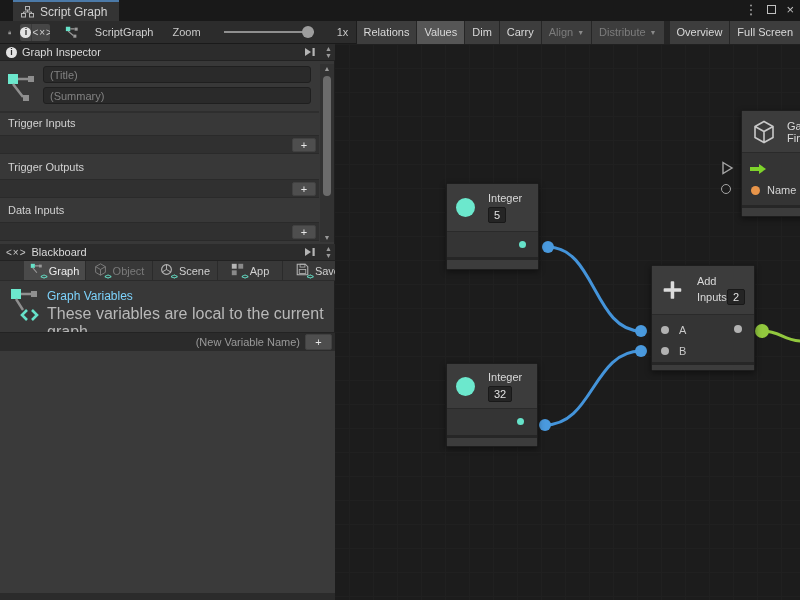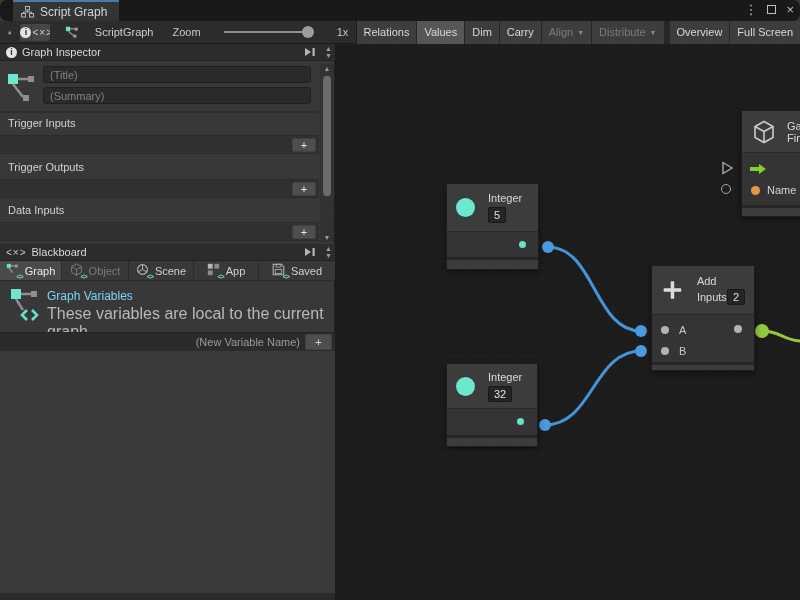--- a/index.html
+++ b/index.html
@@ -1,20 +1,20 @@
 <!DOCTYPE html>
 <html><head>
 <meta charset="utf-8">
 <style>
   * { margin:0; padding:0; box-sizing:border-box; }
   body { font-family:"Liberation Sans", sans-serif; background:#111; }
   .window { position:relative; width:800px; height:600px; overflow:hidden; background:#383838; font-size:11px; color:#d6d6d6; }
 
   
-  .tabbar { position:absolute; left:0; top:0; width:800px; height:21px; background:#191919;border-radius:7px; }
+  .tabbar { position:absolute; left:0; top:0; width:800px; height:21px; background:#191919; }
   .doc-tab { position:absolute; left:13px; top:0; height:21px; padding:0 12px 0 8px; background:#343434; border-top:2px solid #4c7aa8; display:flex; align-items:center; gap:6px; color:#d4d4d4; font-size:12px; }
   .win-controls { position:absolute; right:6px; top:2px; display:flex; gap:10px; align-items:center; color:#c0c0c0; font-size:13px; }
   .maxbox { width:9px; height:9px; border:1.5px solid #c0c0c0; display:inline-block; }
 
   
   .toolbar { position:absolute; left:0; top:21px; width:800px; height:23px; background:#2c2c2c; border-bottom:1px solid #1a1a1a; display:flex; align-items:center; }
   .lock { margin-left:8px; }
   .btn-group { display:flex; margin-left:9px; height:17px; border-radius:2px; overflow:hidden; }
   .tb-icon-btn { background:#464646; border:none; border-right:1px solid #393939; color:#d6d6d6; display:flex; align-items:center; justify-content:center; cursor:default; }
   .info-btn { width:26px; }
@@ -48,21 +48,21 @@
   .plus-btn { position:absolute; right:3px; top:2px; width:24px; height:14px; background:#4e4e4e; border:1px solid #414141; border-radius:2px; color:#e8e8e8; font-size:11px; line-height:11px; text-align:center; cursor:default; font-family:"Liberation Sans",sans-serif; }
 
   .vscroll { position:absolute; right:1px; top:20px; width:14px; height:178px; background:#323232; }
   .vscroll .up { position:absolute; top:1px; left:0; width:14px; text-align:center; font-size:7px; color:#9a9a9a; }
   .vscroll .down { position:absolute; bottom:1px; left:0; width:14px; text-align:center; font-size:7px; color:#9a9a9a; }
   .vscroll .thumb { position:absolute; left:3px; top:12px; width:8px; height:120px; background:#6b6b6b; border-radius:4px; }
 
   .blackboard { position:absolute; left:0; top:200px; width:335px; height:356px; }
   .bb-tabs { position:absolute; left:0; top:17px; width:335px; height:20px; background:#333; display:flex; border-bottom:1px solid #2b2b2b; }
   .bb-tab { flex:0 0 auto; display:flex; align-items:center; justify-content:center; gap:4px; background:#383838; border-right:1px solid #2b2b2b; color:#d0d0d0; cursor:default; }
-  .bb-tab.active { background:#4a4a4a; color:#ececec; }
+  .bb-tab.active { background:#4a4a4a; color:#ececec;margin-left:24px; }
   .bb-tab.dim { color:#7a7a7a; }
   .tab-icn { position:relative; width:15px; height:15px; }
   .tx { position:absolute; right:-2px; bottom:-2px; color:#66e2c9; font-size:7px; font-weight:bold; letter-spacing:-1px; }
   .vars-block { position:absolute; left:0; top:37px; width:335px; height:49px; }
   .vars-head { position:absolute; left:47px; top:8px; font-size:12px; color:#7dd3fc; }
   .vars-desc { position:absolute; left:47px; top:24px; font-size:16px; color:#b9b9b9; }
   .vars-icn { position:absolute; left:9px; top:5px; width:32px; height:38px; }
   .newvar-row { position:absolute; left:0; top:88px; width:335px; height:30px; background:#2b2b2b; border-top:1px solid #232323; border-bottom:1px solid #232323; }
   .newvar-input { position:absolute; left:4px; top:1px; width:296px; height:16px; background:transparent; border:none; text-align:right; color:#d6d6d6; font-size:11px; font-family:"Liberation Sans",sans-serif; }
   .newvar-input::placeholder { color:#9a9a9a; }

